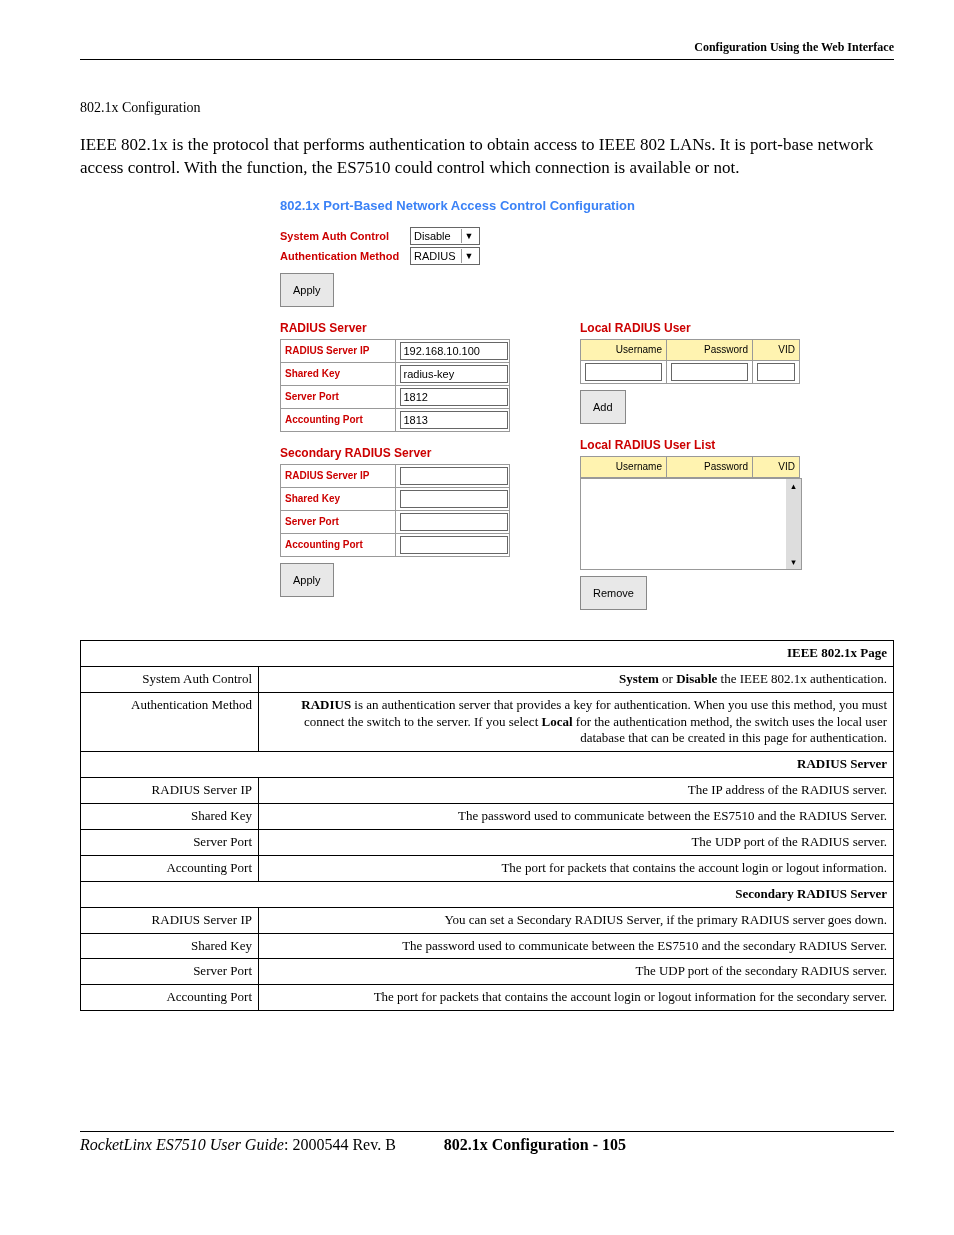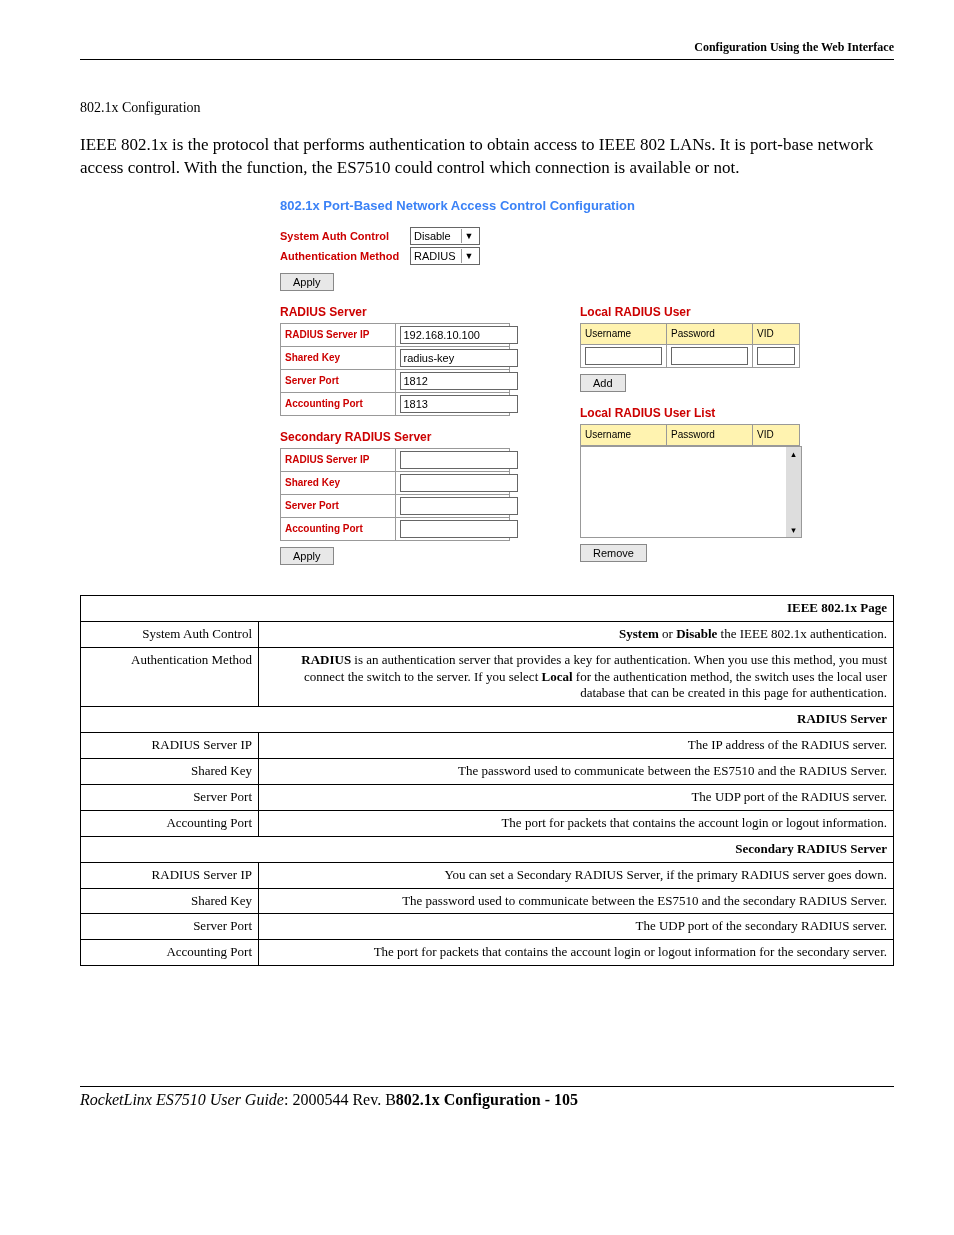--- a/index.html
+++ b/index.html
@@ -55,26 +55,26 @@
   .selectbox, .txtbox {
     border:1px solid #666;
     background:#fff;
     height:18px;
     font-size:11px;
     padding:0 3px;
     box-sizing:border-box;
   }
   .selectbox { width:70px; display:flex; align-items:center; justify-content:space-between; }
   .dd-arrow { width:14px; height:14px; border-left:1px solid #999; display:flex; align-items:center; justify-content:center; font-size:9px; }
-  .txtbox { width:118px; }
+  .txtbox { width:108px; }
   .btn {
     display:inline-block;
     border:1px solid #888;
     background:#e8e8e8;
-    padding:2px 12px;
+    padding:10px 12px;
     font-size:11px;
     margin-top:6px;
     cursor:pointer;
   }
   .two-col { display:flex; gap:30px; }
   .left-col { flex:0 0 230px; }
   .right-col { flex:1;margin-left:40px; }
 
   .grid-table {
     border-collapse:collapse;
@@ -85,21 +85,21 @@
     border:1px solid #999;
     padding:2px 4px;
     font-size:10px;
     text-align:left;
     height:16px;
   }
   .grid-table th {
     background:#fff3b0;
     color:#000;
     font-weight:normal;
-    text-align:left;
+    text-align:right;
   }
   .grid-table .redlbl { color:#cc0000; font-weight:bold; }
 
   .listbox {
     border:1px solid #999;
     height:90px;
     width:100%;
     display:flex;
   }
   .listbox .content { flex:1; }
@@ -130,21 +130,21 @@
   .footer {
     display:flex;
     justify-content:flex-start;
     border-top:1.5px solid #000;
     margin-top:120px;
     padding-top:4px;
     font-size:16px;
   }
   .footer .left { font-style: italic; }
   .footer .left .norm { font-style: normal; }
-  .footer .right { font-weight: bold; }
+  .footer .right { font-weight: bold; margin-left: 48px; }
 </style>
 </head>
 <body>
 
 <div class="top-header">
   <span>Configuration Using the Web Interface</span>
 </div>
 
 <h2 class="section-title">802.1x Configuration</h2>
 <p class="body-text">IEEE 802.1x is the protocol that performs authentication to obtain access to IEEE 802 LANs. It is port-base network access control. With the function, the ES7510 could control which connection is available or not.</p>

